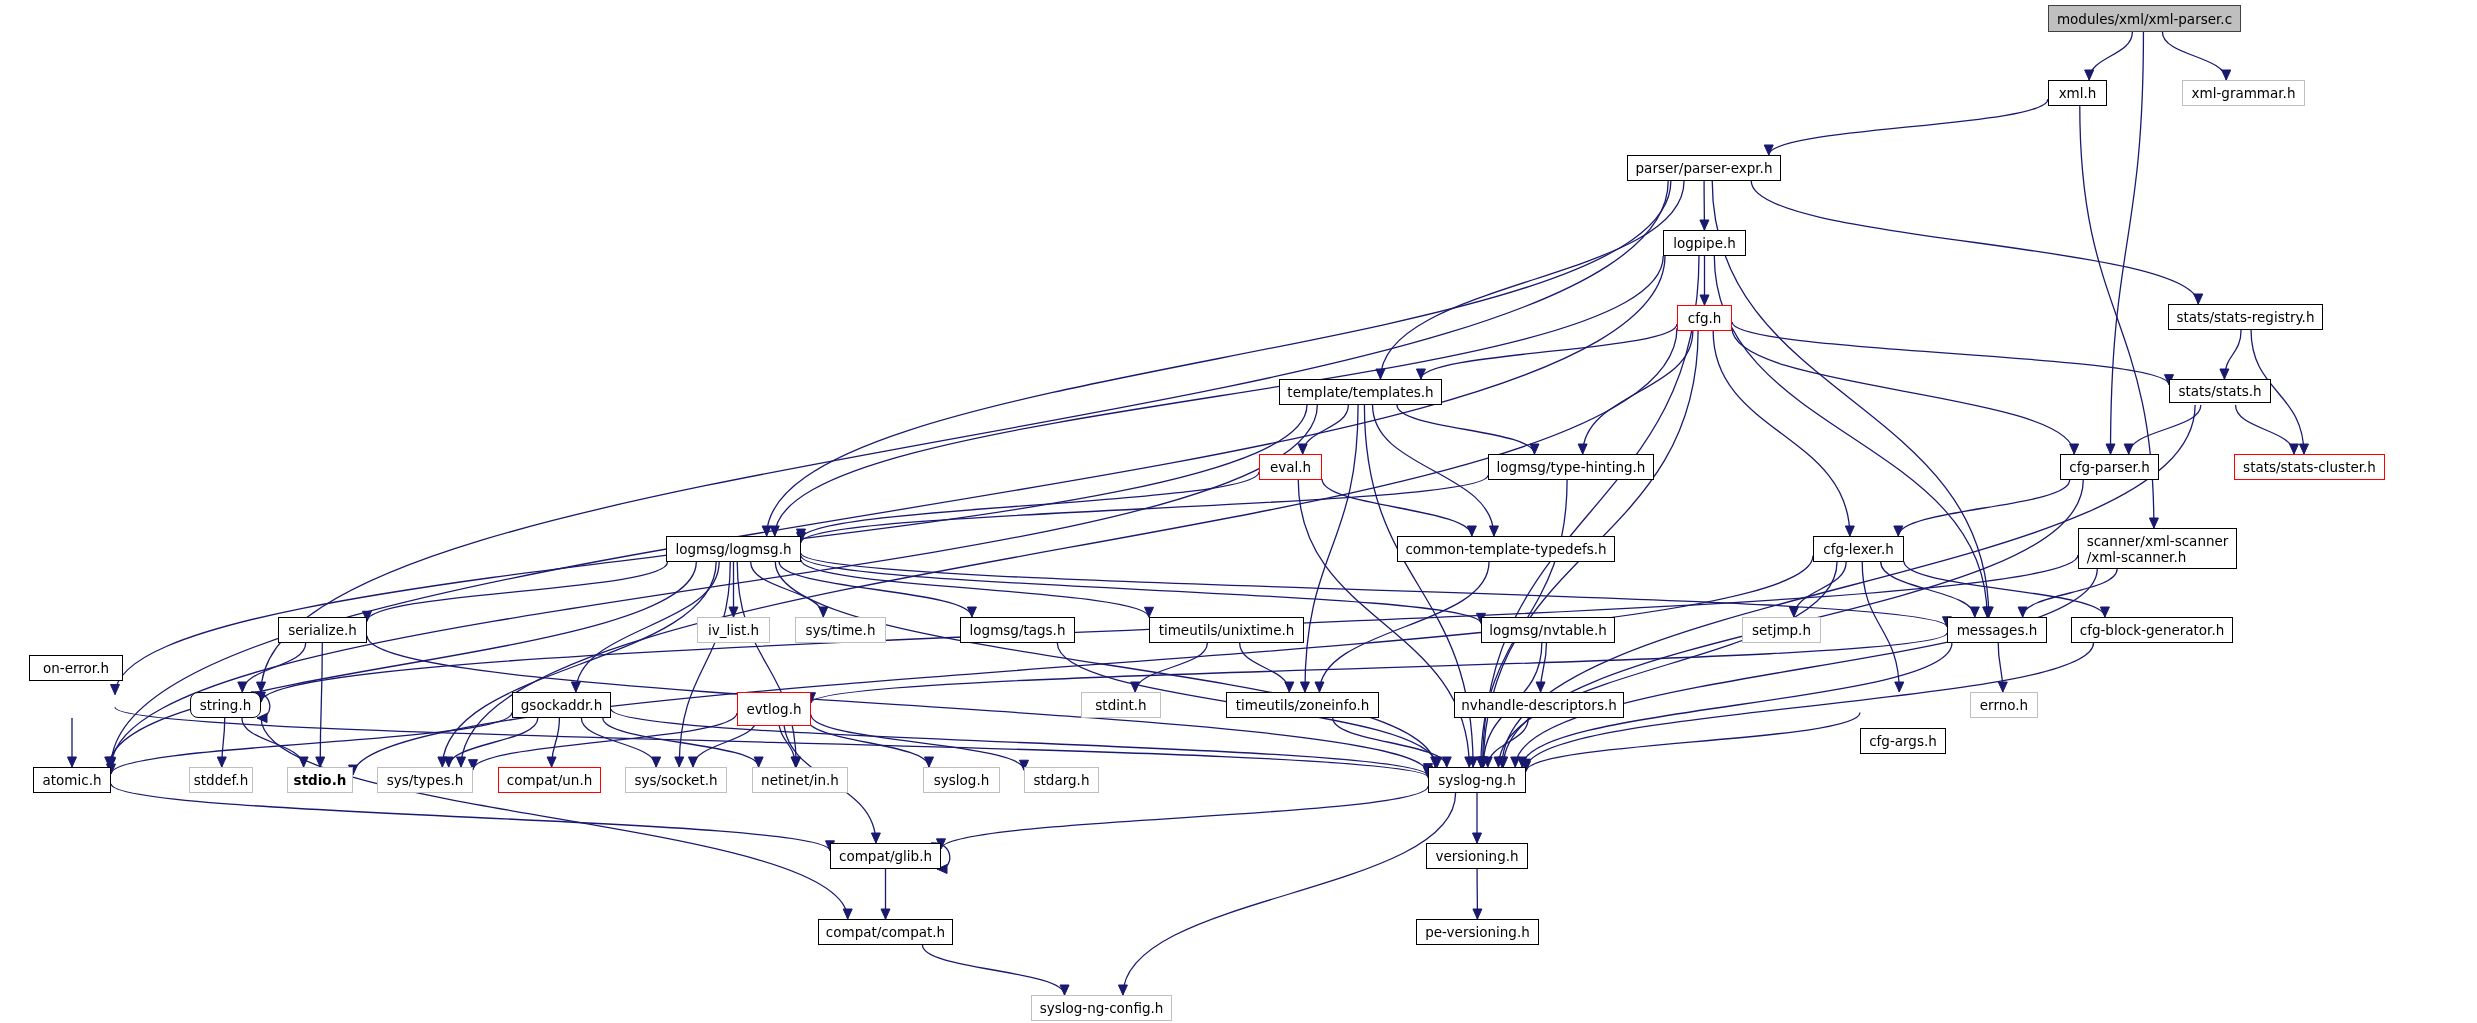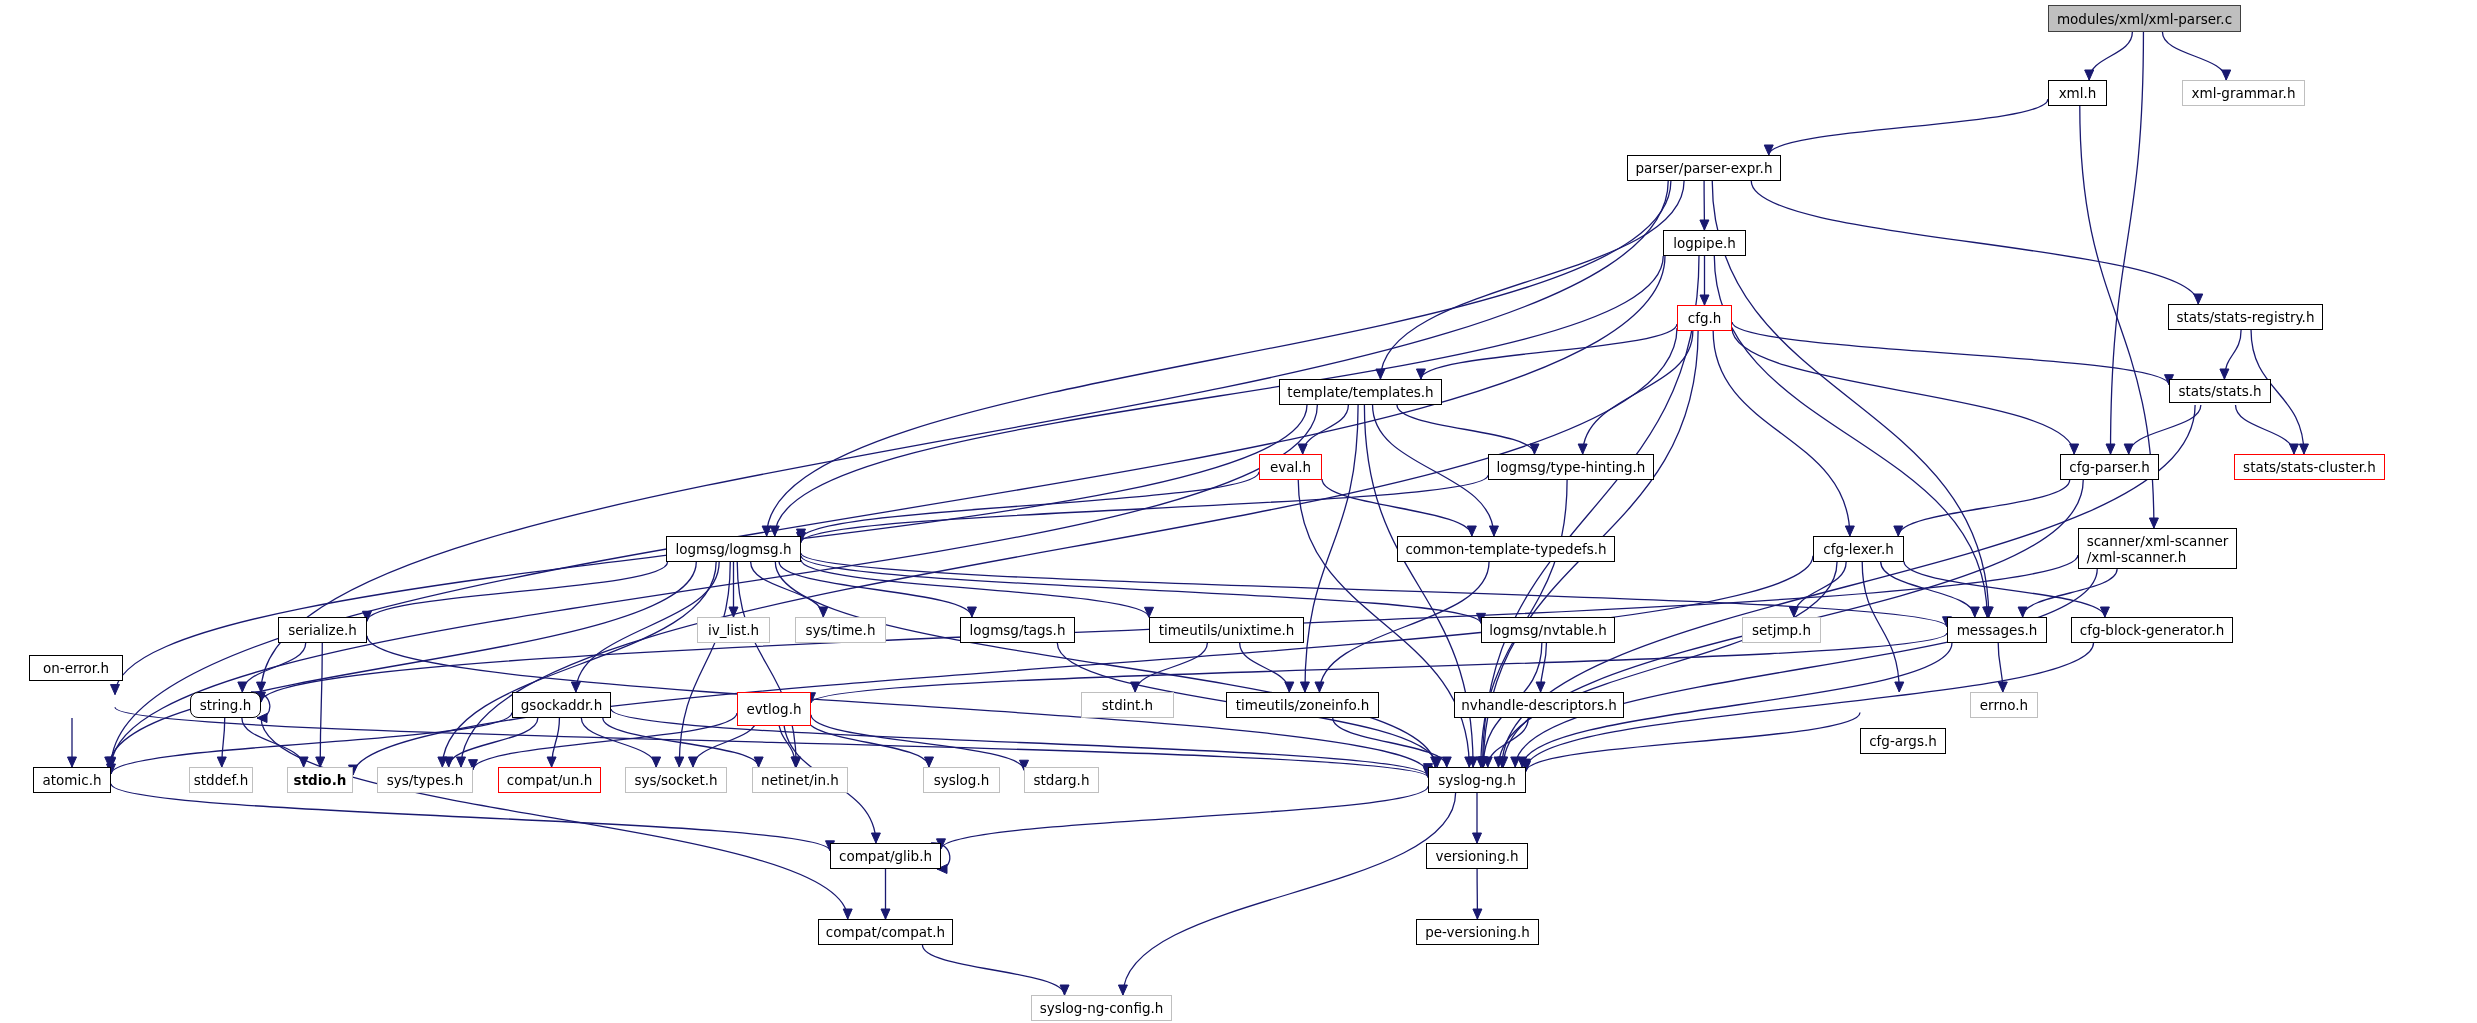--- a/index.html
+++ b/index.html
@@ -260,21 +260,21 @@
       <div class="node" style="left: 960px; top: 617px; width: 115px; height: 26px;"><span>logmsg/tags.h</span></div>
       <div class="node" style="left: 1149px; top: 617px; width: 155px; height: 26px;"><span>timeutils/unixtime.h</span></div>
       <div class="node" style="left: 1481px; top: 617px; width: 134px; height: 26px;"><span>logmsg/nvtable.h</span></div>
       <div class="node ext" style="left: 1742px; top: 617px; width: 79px; height: 26px;"><span>setjmp.h</span></div>
       <div class="node" style="left: 1947px; top: 617px; width: 100px; height: 26px;"><span>messages.h</span></div>
       <div class="node" style="left: 2071px; top: 617px; width: 162px; height: 26px;"><span>cfg-block-generator.h</span></div>
       <div class="node" style="left: 29px; top: 655px; width: 94px; height: 26px;"><span>on-error.h</span></div>
       <div class="node" style="left: 190px; top: 692px; width: 71px; height: 26px; border-radius: 8px;"><span>string.h</span></div>
       <div class="node" style="left: 512px; top: 692px; width: 99px; height: 26px;"><span>gsockaddr.h</span></div>
       <div class="node red" style="left: 737px; top: 692px; width: 74px; height: 34px;"><span>evtlog.h</span></div>
-      <div class="node ext" style="left: 1081px; top: 692px; width: 93px; height: 26px;"><span>stdint.h</span></div>
+      <div class="node ext" style="left: 1081px; top: 692px; width: 80px; height: 26px;"><span>stdint.h</span></div>
       <div class="node" style="left: 1226px; top: 692px; width: 153px; height: 26px;"><span>timeutils/zoneinfo.h</span></div>
       <div class="node" style="left: 1454px; top: 692px; width: 170px; height: 26px;"><span>nvhandle-descriptors.h</span></div>
       <div class="node" style="left: 1860px; top: 692px; width: 86px; height: 26px; margin-top: 36px;"><span>cfg-args.h</span></div>
       <div class="node ext" style="left: 1970px; top: 692px; width: 68px; height: 26px;"><span>errno.h</span></div>
       <div class="node" style="left: 33px; top: 767px; width: 78px; height: 26px;"><span>atomic.h</span></div>
       <div class="node ext" style="left: 189px; top: 767px; width: 64px; height: 26px;"><span>stddef.h</span></div>
       <div class="node ext" style="left: 287px; top: 767px; width: 66px; height: 26px; font-weight: bold;"><span>stdio.h</span></div>
       <div class="node ext" style="left: 377px; top: 767px; width: 96px; height: 26px;"><span>sys/types.h</span></div>
       <div class="node red" style="left: 498px; top: 767px; width: 103px; height: 26px;"><span>compat/un.h</span></div>
       <div class="node ext" style="left: 625px; top: 767px; width: 102px; height: 26px;"><span>sys/socket.h</span></div>

